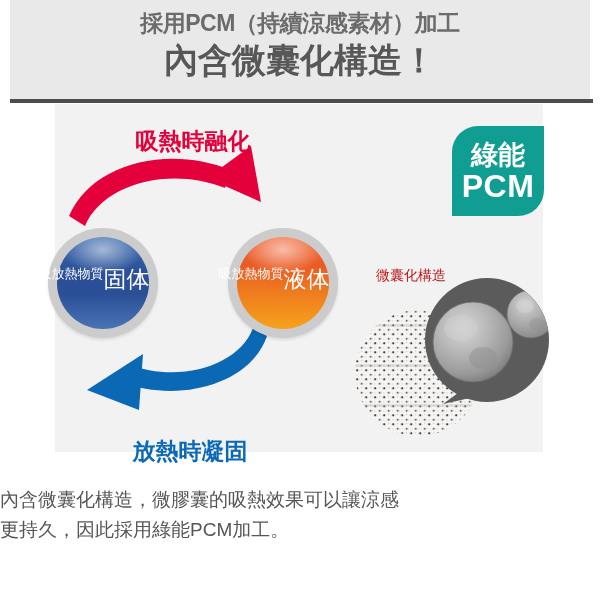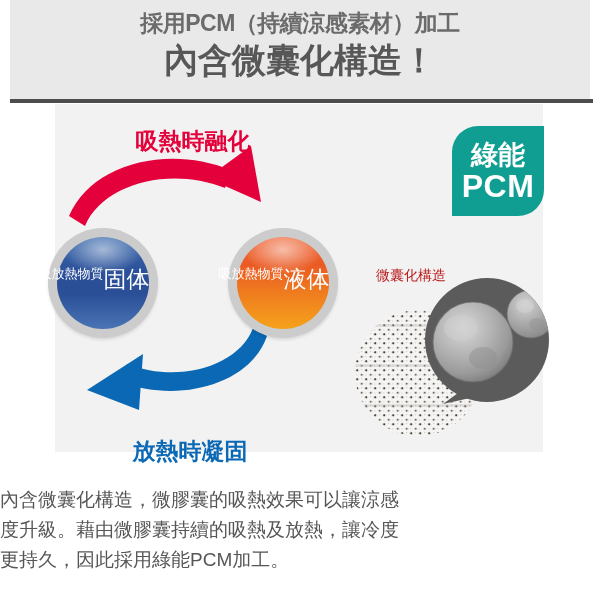--- a/index.html
+++ b/index.html
@@ -329,17 +329,16 @@
         <circle cx="176" cy="36" r="24" fill="url(#capsuleSmall)"></circle>
         <circle cx="176" cy="36" r="24" fill="none" stroke="#6f6f6f" stroke-width="1" opacity="0.7"></circle>
         <ellipse cx="170" cy="28" rx="9" ry="7" fill="#d6d6d6" opacity="0.5"></ellipse>
         <ellipse cx="182" cy="46" rx="8" ry="6" fill="#8f8f8f" opacity="0.4"></ellipse>
       </g>
     </g>
   </svg>
 
   <div class="footer">
     <div>內含微囊化構造，微膠囊的吸熱效果可以讓涼感</div>
-    <div>度升級。藉由微膠囊持續的吸熱及放熱，讓冷度</div>
     <div>更持久，因此採用綠能PCM加工。</div>
   </div>
 
 </div>
 
 </body></html>

